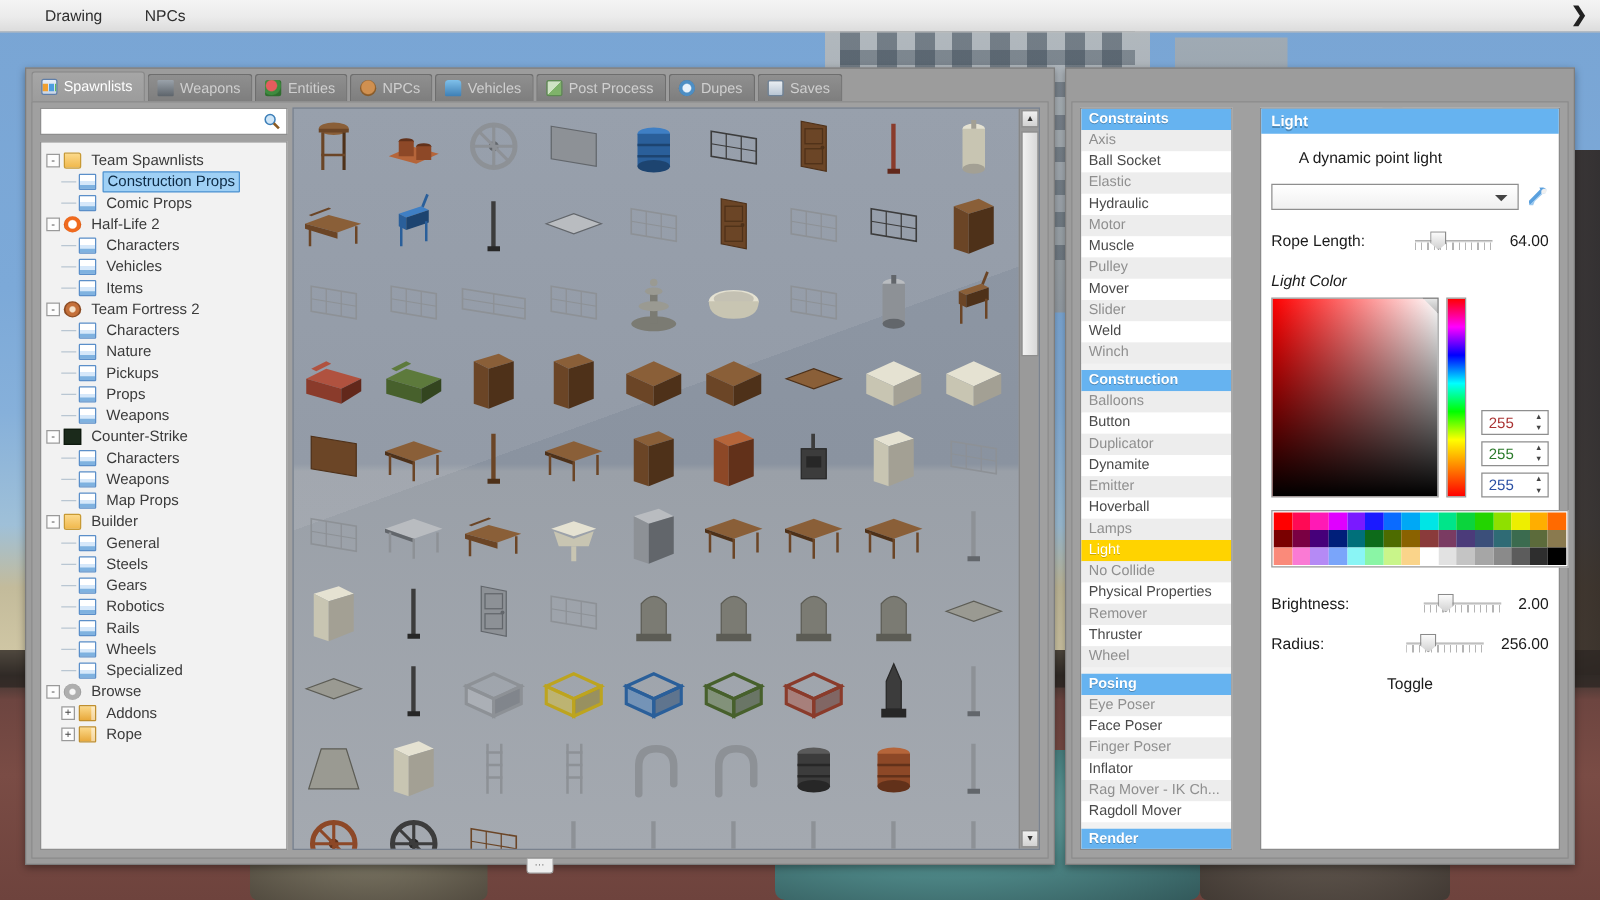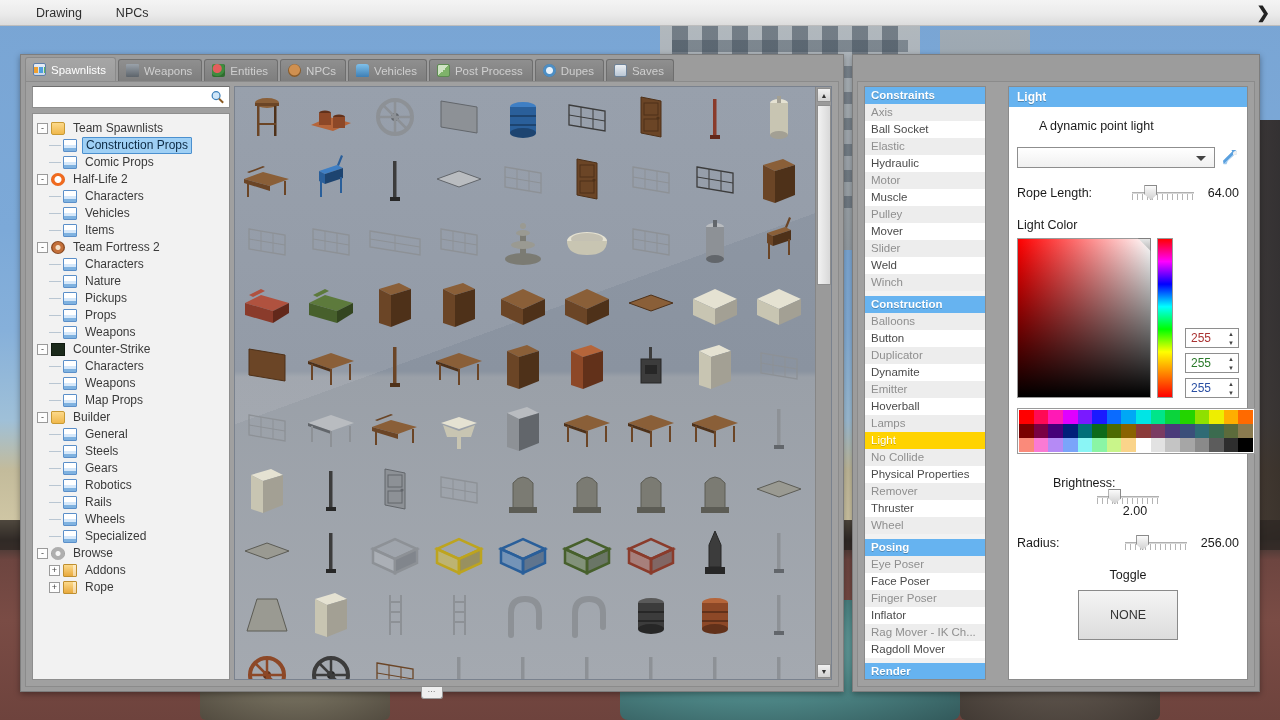--- a/index.html
+++ b/index.html
@@ -298,21 +298,21 @@
   .sl-ticks{ position:absolute; left:0; top:8px; width:62px; height:6px;
     background:repeating-linear-gradient(90deg,#b4b4b4 0 1px, transparent 1px 5px); }
   .sl-knob{
     position:absolute; top:-1px; width:13px; height:15px;
     background:linear-gradient(180deg,#fbfbfb,#d2d2d2); border:1px solid #8a8a8a;
     clip-path: polygon(0 0,100% 0,100% 62%,50% 100%,0 62%);
     cursor:pointer;
   }
   .sl-val{ margin-left:14px; font-size:12.5px; color:#1a1a1a; }
 
-  #lp-colorlabel{ font-size:12.5px; color:#1a1a1a; margin:2px 0 6px 0; }
+  #lp-colorlabel{ font-size:12.5px; color:#1a1a1a; margin:2px 0 6px 0;font-style:italic; }
   #colorarea{ display:flex; align-items:flex-end; gap:6px; }
   #satval{
     width:150px; height:160px; border:1px solid #9a9a9a; position:relative;
     background:
       linear-gradient(180deg, rgba(0,0,0,0) 0%, rgba(0,0,0,1) 100%),
       linear-gradient(90deg, #ff0000 0%, #ffffff 100%);
   }
   #satval-knob{
     position:absolute; right:-1px; top:-1px; width:13px; height:13px;
     background:linear-gradient(180deg,#e6e6e6,#b8b8b8); border:1px solid #7f7f7f;
@@ -1401,40 +1401,39 @@
             <div class="swatch" style="background: rgb(255, 255, 255);"></div>
             <div class="swatch" style="background: rgb(226, 226, 226);"></div>
             <div class="swatch" style="background: rgb(196, 196, 196);"></div>
             <div class="swatch" style="background: rgb(166, 166, 166);"></div>
             <div class="swatch" style="background: rgb(138, 138, 138);"></div>
             <div class="swatch" style="background: rgb(92, 92, 92);"></div>
             <div class="swatch" style="background: rgb(46, 46, 46);"></div>
             <div class="swatch" style="background: rgb(0, 0, 0);"></div>
           </div>
 
-        <div class="sliderrow" style="margin-top:22px;flex-direction:column;">
+        <div class="sliderrow" style="margin-top:22px;">
           <span class="sl-label">Brightness:</span>
           <span class="sl-track">
             <span class="sl-line"></span>
             <span class="sl-ticks"></span>
             <span class="sl-knob" id="knob-bright" style="left: 11.36px;"></span>
           </span>
           <span class="sl-val">2.00</span>
         </div>
 
         <div class="sliderrow">
           <span class="sl-label">Radius:</span>
           <span class="sl-track">
             <span class="sl-line"></span>
             <span class="sl-ticks"></span>
             <span class="sl-knob" id="knob-radius" style="left: 11.36px;"></span>
           </span>
           <span class="sl-val">256.00</span>
         </div>
 
         <div id="toggle-label">Toggle</div>
-        <div id="toggle-btn">NONE</div>
 
       </div>
     </div>
 
   </div>
 </div>
 
 </body></html>

